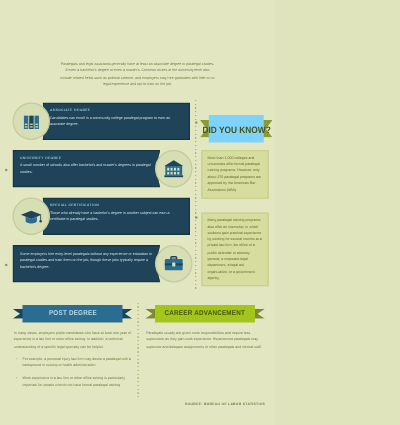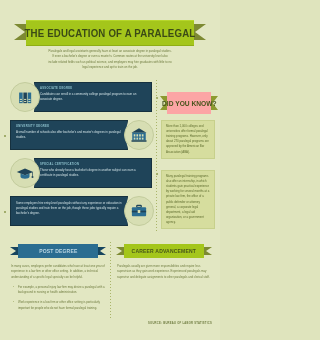--- a/index.html
+++ b/index.html
@@ -52,21 +52,21 @@
   
   .dot{position:absolute;width:2px;height:2px;border-radius:50%;background:#8d9a4f;}
 
   
   .divider{position:absolute;left:156px;top:80px;width:1px;height:152px;
     background:repeating-linear-gradient(#aab569 0 1px,transparent 1px 3px);}
   .dyk-wrap{position:absolute;left:160px;top:92px;width:58px;height:22px;}
   .dyk-tail{position:absolute;top:4px;width:9px;height:14px;background:#8c9a30;}
   .dyk-tail.l{left:0;clip-path:polygon(0 0,100% 0,100% 100%,0 100%,60% 50%);}
   .dyk-tail.r{right:0;clip-path:polygon(0 0,100% 0,40% 50%,100% 100%,0 100%);}
-  .dyk-main{position:absolute;left:7px;right:7px;top:0;height:22px;background:#fca5a5;
+  .dyk-main{position:absolute;left:7px;right:7px;top:0;height:22px;background:#7dd3fc;
     display:flex;align-items:center;justify-content:center;}
   .dyk-main .txt{font-size:7.4px;font-weight:bold;color:#46541b;letter-spacing:0;
     transform:scaleX(.9);white-space:nowrap;text-transform:uppercase;}
 
   .fact{position:absolute;left:161px;width:54px;background:#d6dd9e;
     border:1px solid #c7d08c;box-sizing:border-box;padding:3px 4px;
     font-size:2.85px;line-height:1.8;color:#5c6a2c;}
   #fact0{top:120px;}
   #fact1{top:170px;}
 
@@ -101,27 +101,20 @@
   .source{position:absolute;right:8px;top:322px;font-size:2.7px;font-weight:bold;
     letter-spacing:.25px;color:#6d7a3e;text-transform:uppercase;}
 
   svg{display:block;}
 </style>
 </head>
 <body>
 
 <div class="poster">
 
-  <div class="title-wrap">
-    <div class="ribbon-tail l"></div>
-    <div class="ribbon-tail r"></div>
-    <div class="ribbon-main">
-      <span class="txt">THE EDUCATION OF A PARALEGAL</span>
-    </div>
-  </div>
 
   <div class="intro">Paralegals and legal assistants generally have at least an associate degree in paralegal studies. If even a bachelor's degree or even a master's. Common routes at the university level also include related fields such as political science, and employers may hire graduates with little to no legal experience and opt to train on the job.</div>
 
   <div class="steps">
 
     <div class="step icon-left">
       <div class="circ">
         <svg width="17" height="17" viewBox="0 0 24 24">
           <rect x="3" y="5" width="5" height="15" fill="#2b6d91"></rect>
           <rect x="9" y="5" width="5" height="15" fill="#1f4459"></rect>

